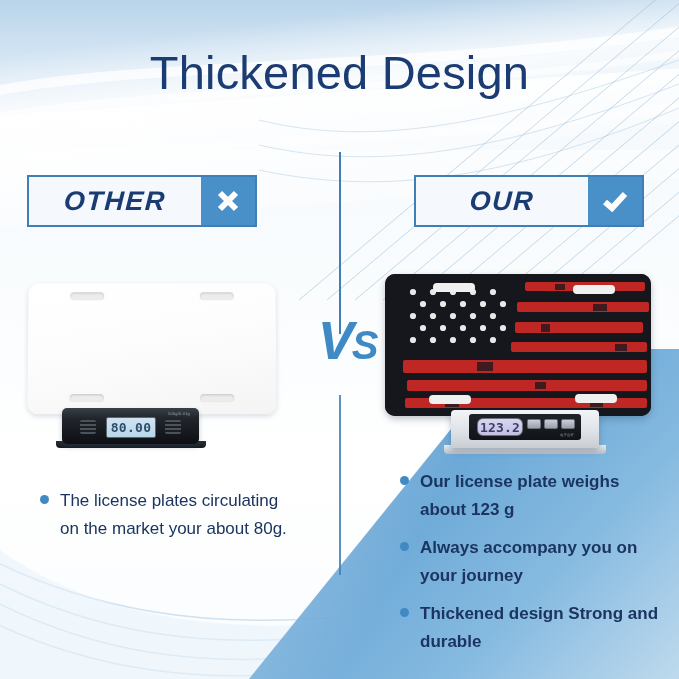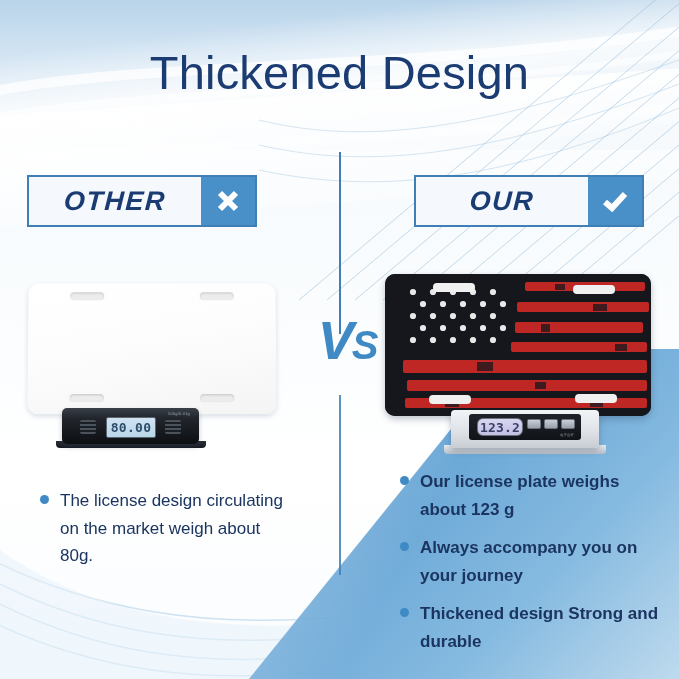--- a/index.html
+++ b/index.html
@@ -328,21 +328,21 @@
         <div class="btn"></div>
         <div class="btn"></div>
       </div>
       <div class="sub">电子台秤</div>
     </div>
   </div>
 
   <div class="bullets" id="bullets-left">
     <div class="bullet">
       <div class="dot"></div>
-      <div class="btext">The license design circulating on the market weigh about 80g.</div>
+      <div class="btext">The license plates circulating on the market your about 80g.</div>
     </div>
   </div>
 
   <div class="bullets" id="bullets-right">
     <div class="bullet">
       <div class="dot"></div>
       <div class="btext">Our license plate weighs about 123 g</div>
     </div>
     <div class="bullet">
       <div class="dot"></div>

